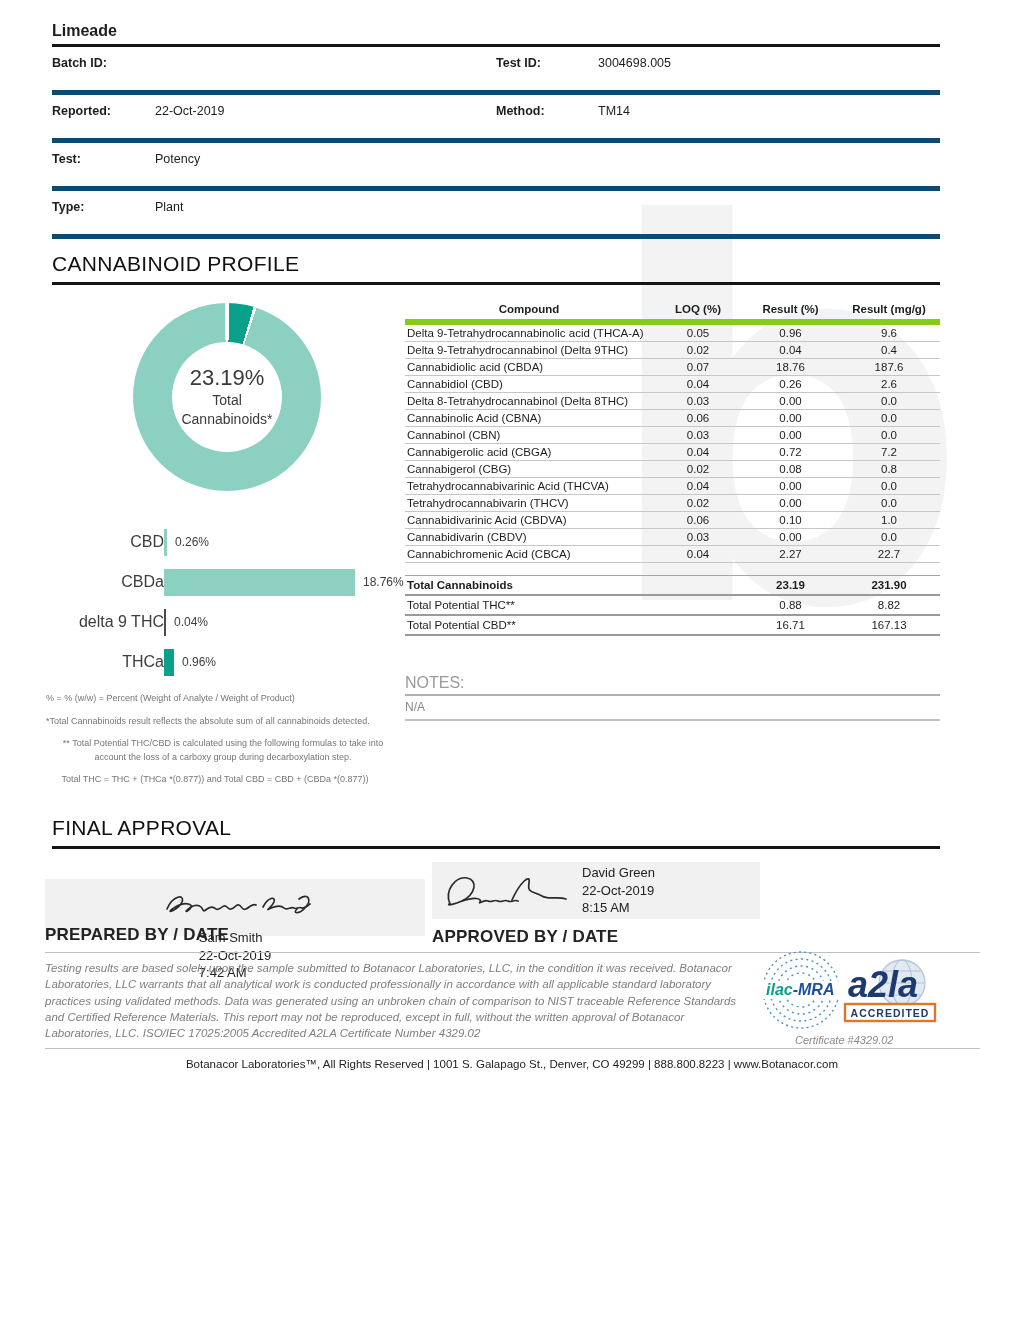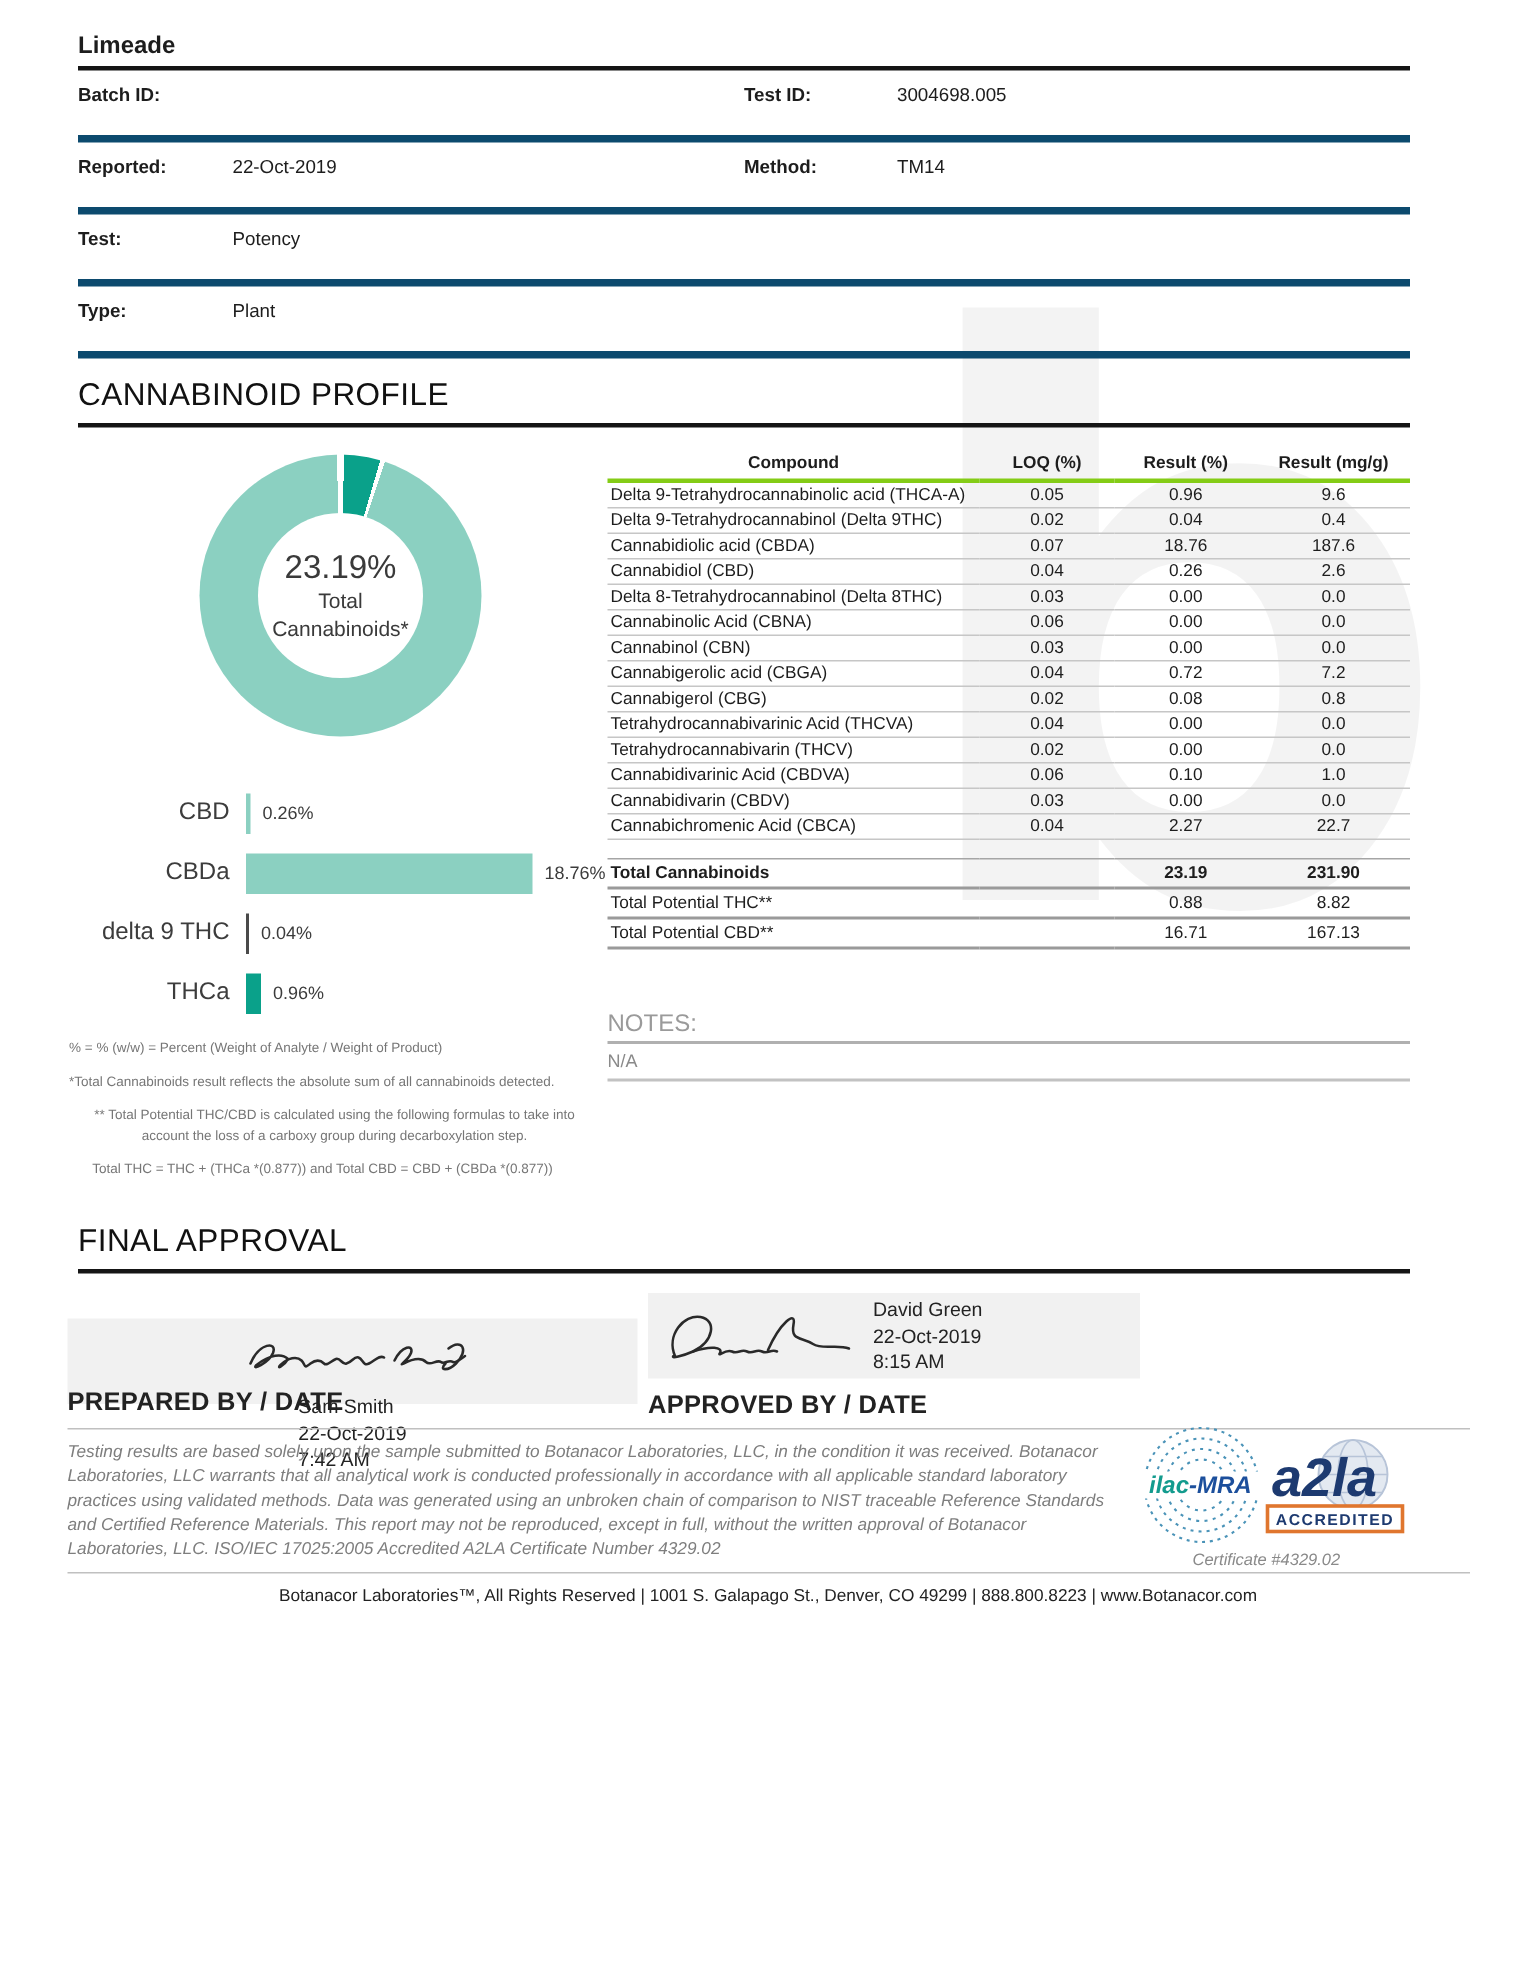--- a/index.html
+++ b/index.html
@@ -36,33 +36,33 @@
     position:absolute; left:133px; top:303px; width:188px; height:188px; z-index:2;
     display:flex; flex-direction:column; align-items:center; justify-content:center;
     text-align:center; color:#3a3a3a;
   }
   .donut-pct { font-size:22px; }
   .donut-cap { font-size:14px; line-height:1.35; }
 
   
   .bar-chart { position:absolute; left:46px; top:522px; width:360px; }
   .bar-row { display:flex; align-items:center; height:40px; }
-  .bar-label { width:118px; text-align:right; padding-right:11px; font-size:16px; color:#3c3c3c; white-space:nowrap; }
+  .bar-label { width:118px; text-align:right; font-size:16px; color:#3c3c3c; white-space:nowrap; }
   .bar-rect { height:27px; flex:none; }
   .bar-value { font-size:12px; color:#3c3c3c; margin-left:8px; white-space:nowrap; }
 
   .footnotes { position:absolute; left:46px; top:692px; width:338px; font-size:9px; color:#767676; }
   .footnotes div { margin-bottom:9px; line-height:1.5; }
   .footnotes div:nth-child(3) { padding-left:16px; text-align:center; }
   .footnotes div:nth-child(4) { text-align:center; }
 
   
   .ctable { position:absolute; left:405px; top:300px; width:535px; }
   table { border-collapse:collapse; width:535px; font-size:11.5px; color:#1d1d1d; }
-  th { font-weight:bold; padding:3px 2px 4px; border-bottom:3px solid #84cc16; text-align:center; white-space:nowrap;margin-top:17px; }
+  th { font-weight:bold; padding:3px 2px 4px; border-bottom:6px solid #84cc16; text-align:center; white-space:nowrap;margin-top:17px; }
   th.c-compound { text-align:center; }
   td { padding:2px 2px; border-bottom:1px solid #c6c6c6; text-align:center; }
   td.c-compound { text-align:left; white-space:nowrap;margin-left:12px; }
   tr.spacer td { border-bottom:1px solid #a5a5a5; height:13px; }
   tr.total-row td { border-bottom:2px solid #9a9a9a; padding:3px 2px; }
   tr.total-bold td { font-weight:bold; }
   .col-compound { width:248px; } .col-loq { width:90px; } .col-pct { width:95px; } .col-mg { width:102px; }
 
   
   .notes { position:absolute; left:405px; top:674px; width:535px; }

